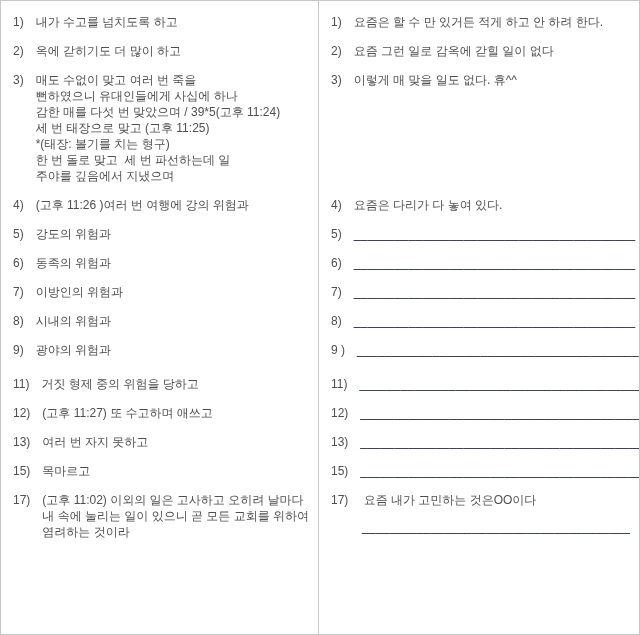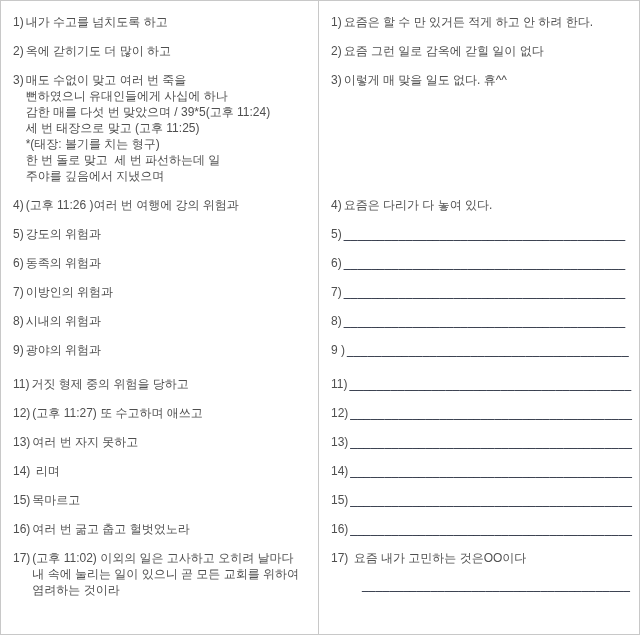--- a/index.html
+++ b/index.html
@@ -47,21 +47,21 @@
     display: flex;
     margin-bottom: 13px;
   }
   
   .row:nth-child(10) .item, .row:nth-child(17) .item { margin-top: 5px; }
   .num {
     flex: none;
     white-space: pre;
   }
   .txt {
-    margin-left: 2px;
+    margin-left: 12px;
     white-space: pre-wrap;
     word-break: keep-all;
   }
   .blank { color: #0f172a; letter-spacing: 0.2px; }
   .blank-below {
     margin-left: 28px;
     margin-top: -2px;
     margin-bottom: 13px;
     white-space: pre;
     text-align: center;
@@ -243,55 +243,27 @@
         <div class="cell right">
           <div class="item">
             <span class="num">13)</span>
             <span class="txt blank">_________________________________________</span>
           </div>
         </div>
       </div>
       <div class="row">
         <div class="cell left">
           <div class="item">
-            <span class="num">14)</span>
-            <span class="txt"> 리며</span>
-          </div>
-        </div>
-        <div class="cell right">
-          <div class="item">
-            <span class="num">14)</span>
-            <span class="txt blank">_________________________________________</span>
-          </div>
-        </div>
-      </div>
-      <div class="row">
-        <div class="cell left">
-          <div class="item">
             <span class="num">15)</span>
             <span class="txt">목마르고</span>
           </div>
         </div>
         <div class="cell right">
           <div class="item">
             <span class="num">15)</span>
-            <span class="txt blank">_________________________________________</span>
-          </div>
-        </div>
-      </div>
-      <div class="row">
-        <div class="cell left">
-          <div class="item">
-            <span class="num">16)</span>
-            <span class="txt">여러 번 굶고 춥고 헐벗었노라</span>
-          </div>
-        </div>
-        <div class="cell right">
-          <div class="item">
-            <span class="num">16)</span>
             <span class="txt blank">_________________________________________</span>
           </div>
         </div>
       </div>
       <div class="row">
         <div class="cell left">
           <div class="item">
             <span class="num">17)</span>
             <span class="txt">(고후 11:02) 이외의 일은 고사하고 오히려 날마다
 내 속에 눌리는 일이 있으니 곧 모든 교회를 위하여

